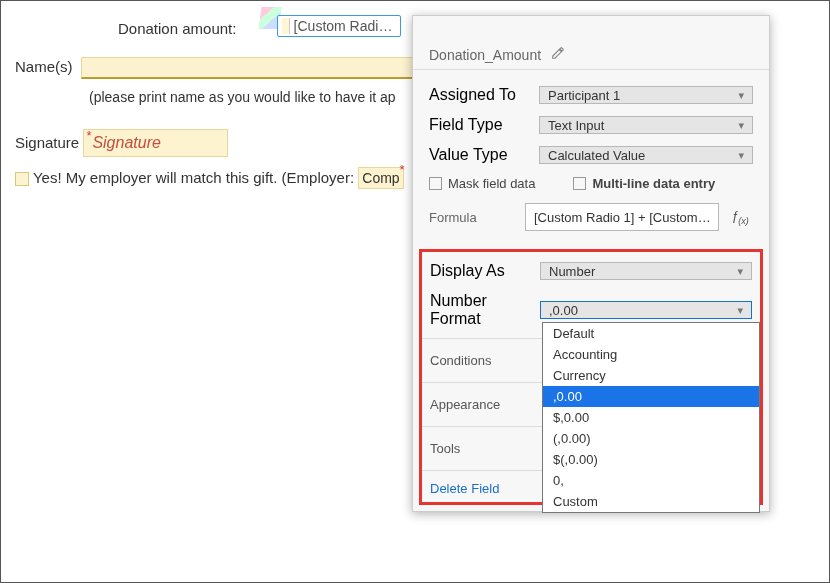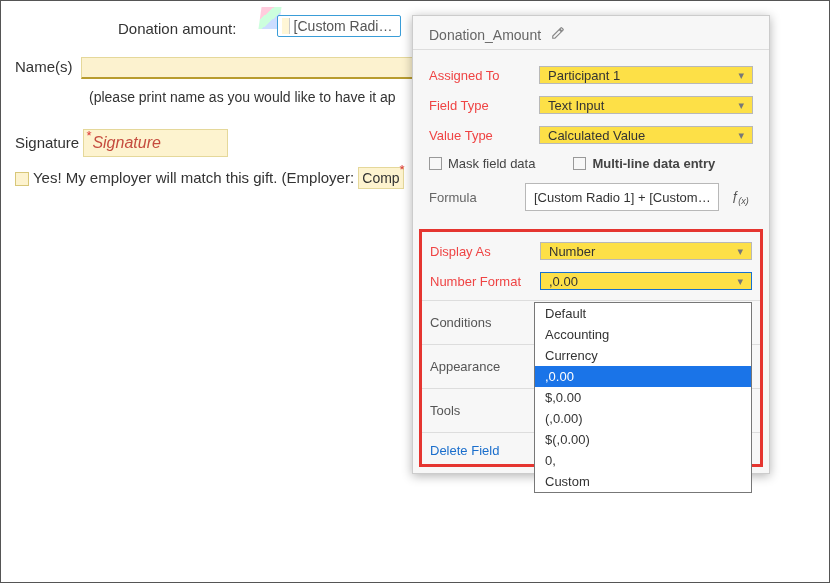--- a/index.html
+++ b/index.html
@@ -69,36 +69,37 @@
     width:358px;
     background:#f7f7f7;
     border:1px solid #ccc;
     box-shadow:0 2px 10px rgba(0,0,0,.3);
     font-size:13px;
   }
   .panel-header {
     padding:10px 16px 6px;
     display:flex; align-items:center; gap:10px;
     color:#666;
+    margin-top:20px;
   }
   .panel-header .title { font-size:14px; }
   .panel-header .edit-ic { color:#888; cursor:pointer;}
   .section {
     border-top:1px solid #ddd;
     padding:10px 16px;
   }
   .prop-row {
     display:flex; align-items:center; gap:10px;
     padding:6px 0;
   }
-  .prop-row label { flex:0 0 100px; color:#ef4444; font-size:13px;}
+  .prop-row label { flex:0 0 100px; color:#000000; font-size:16px;}
   .select {
     flex:1;
     border:1px solid #b8b8b8;
-    background:#fde047;
+    background:#e5e5e5;
     height:16px;
     display:flex; align-items:center; justify-content:space-between;
     padding:8px 8px;
     font-size:13px; color:#333;
     cursor:pointer;
   }
   .select .chev { color:#777; font-size:11px;}
   .check-row {
     display:flex; gap:20px; padding:6px 0;
   }
@@ -114,21 +115,21 @@
     border:3px solid #e53530;
     margin:2px 6px 6px 6px;
     padding:4px 8px 4px 8px;
     position:relative;
   }
   .hr-line { border-top:1px solid #ddd; margin:4px -8px;}
   .simple-row { padding:10px 0; color:#555;}
   .delete-link { color:#1a6ecc; padding:6px 0 2px; cursor:pointer;}
   .dropdown-list {
     position:absolute;
-    left:112px;
+    left:120px;
     top:70px;
     width:218px;
     border:1px solid #777;
     background:#fff;
     z-index:5;
   }
   .dropdown-list .opt {
     padding:3px 10px;
     font-size:13px;
     color:#333;

